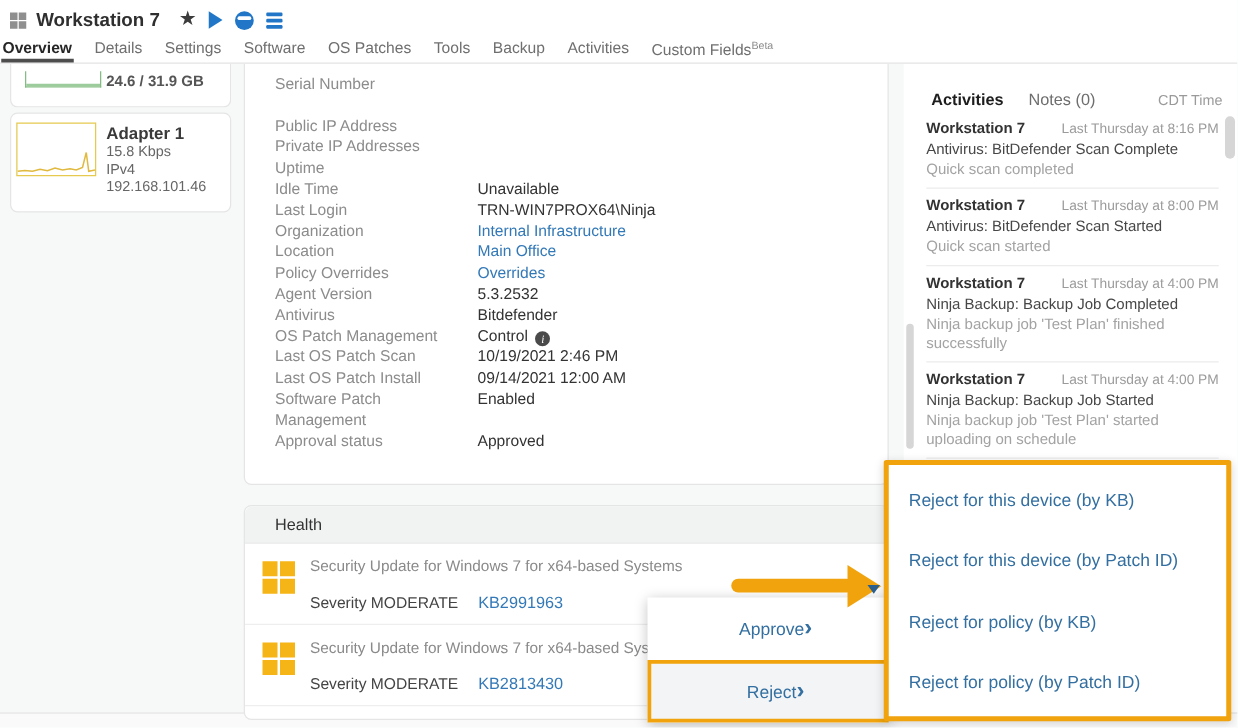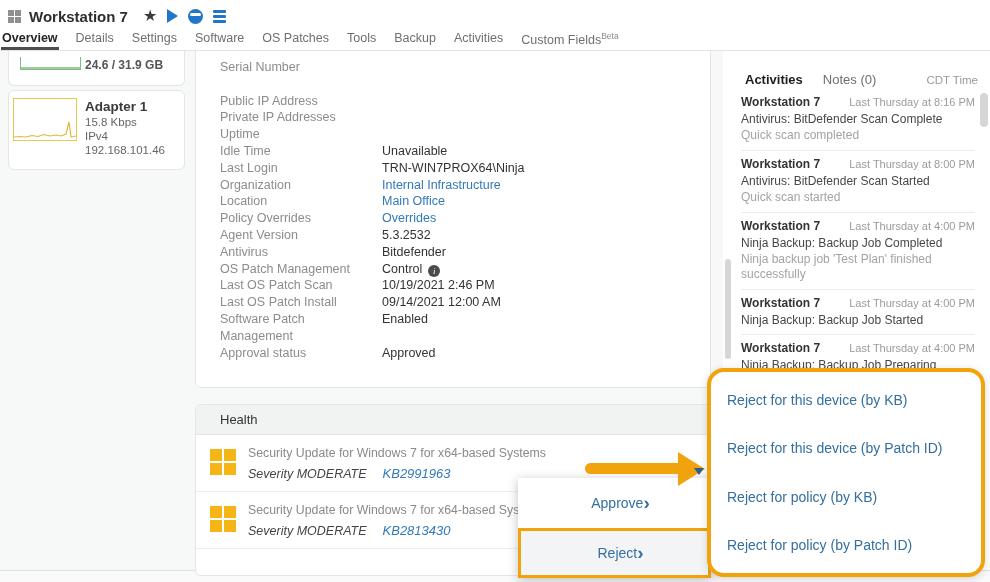--- a/index.html
+++ b/index.html
@@ -53,21 +53,21 @@
   .link { color:#3379b7; cursor:pointer; }
   .info-ic { display:inline-block; width:12px; height:12px; border-radius:50%; background:#4a4a4a; color:#fff; font-size:9px; font-style:italic; font-family:"Liberation Serif",serif; text-align:center; line-height:12px; margin-left:6px; vertical-align:-1px; cursor:pointer; }
 
   
   .health-panel { left:195px; top:404px; width:516px; height:172px; z-index:1; }
   .health-header { height:30px; line-height:30px; background:#f1f2f2; border-bottom:1px solid #e2e2e2; border-radius:6px 6px 0 0; padding-left:24px; font-size:13px; color:#333; }
   .patch-row { display:flex; padding:11px 0 10px 14px; border-bottom:1px solid #eee; }
   .winflag { display:grid; grid-template-columns:12px 12px; grid-template-rows:12px 12px; gap:2px; margin:3px 12px 0 0; }
   .winflag div { background:#f5b517; }
   .patch-title { font-size:12.3px; color:#8a8a8a; }
-  .patch-sub { margin-top:6px; font-size:12.5px; color:#444;font-style:italic; }
+  .patch-sub { margin-top:14px; font-size:12.5px; color:#444; }
   .kb-link { color:#3379b7; margin-left:16px; font-size:13px; cursor:pointer; }
 
   
   .activities-panel { position:absolute; left:723px; right:0; top:51px; height:519px; background:#fff; }
   .act-header { position:absolute; left:22px; right:12px; top:21px; display:flex; align-items:baseline; }
   .act-tab-activities { font-size:13px; font-weight:bold; color:#1d1d1d; cursor:pointer; }
   .act-tab-notes { font-size:13px; color:#6e6e6e; margin-left:20px; cursor:pointer; }
   .act-tz { font-size:11.5px; color:#9a9a9a; margin-left:auto; }
   .act-list { position:absolute; left:18px; width:234px; top:38px; }
   .act-entry { padding:6px 0 7px; border-bottom:1px solid #ececec; }
@@ -80,21 +80,21 @@
   .sb-right { left:257px; top:42px; width:8px; height:34px; }
   .sb-left { left:2px; top:208px; width:6px; height:100px; }
 
   
   .context-menu { position:absolute; left:518px; top:478px; width:193px; height:100px; background:#fff; box-shadow:0 2px 10px rgba(0,0,0,.25); z-index:10; }
   .menu-item { height:50px; display:flex; align-items:center; justify-content:center; padding:0 14px 0 26px; font-size:14px; color:#336fa0; cursor:pointer; }
   .menu-item .chev { font-size:19px; font-weight:bold; color:#336fa0; }
   .menu-item.reject { background:#f2f4f5; border:3px solid #f0a30c; }
 
   
-  .submenu { position:absolute; left:707px; top:368px; width:278px; height:209px; background:#fff; border:4px solid #f0a30c; border-radius:17px; box-shadow:0 2px 8px rgba(0,0,0,.15); z-index:15; display:flex; flex-direction:column; padding:4px 0; }
+  .submenu { position:absolute; left:707px; top:368px; width:278px; height:209px; background:#fff; border:4px solid #f0a30c; border-radius:2px; box-shadow:0 2px 8px rgba(0,0,0,.15); z-index:15; display:flex; flex-direction:column; padding:4px 0; }
   .submenu-item { flex:1; display:flex; align-items:center; padding-left:16px; font-size:14px; color:#336fa0; cursor:pointer; }
 
   
   .arrow-shaft { position:absolute; left:585px; top:463px; width:98px; height:11px; background:#f0a30c; border-radius:6px; z-index:20; }
   .arrow-head { position:absolute; left:678px; top:452px; width:0; height:0; border-left:27px solid #f0a30c; border-top:17px solid transparent; border-bottom:17px solid transparent; z-index:20; }
   .caret-down { position:absolute; left:694px; top:468px; width:0; height:0; border-left:5px solid transparent; border-right:5px solid transparent; border-top:7px solid #2b5f8e; z-index:21; }
 </style>
 </head>
 <body>
 
@@ -284,20 +284,21 @@
         </div>
       <div class="act-title">Ninja Backup: Backup Job Completed</div>
       <div class="act-detail">Ninja backup job 'Test Plan' finished successfully</div>
     </div>
     <div class="act-entry">
       <div class="act-head">
           <span class="act-device">Workstation 7</span>
           <span class="act-time">Last Thursday at 4:00 PM</span>
         </div>
       <div class="act-title">Ninja Backup: Backup Job Started</div>
+      <div class="act-detail">Ninja backup job 'Test Plan' started uploading on schedule</div>
     </div>
     <div class="act-entry">
       <div class="act-head">
           <span class="act-device">Workstation 7</span>
           <span class="act-time">Last Thursday at 4:00 PM</span>
         </div>
       <div class="act-title">Ninja Backup: Backup Job Preparing</div>
       <div class="act-detail">Ninja backup job 'Test Plan' started</div>
     </div>
   </div>

